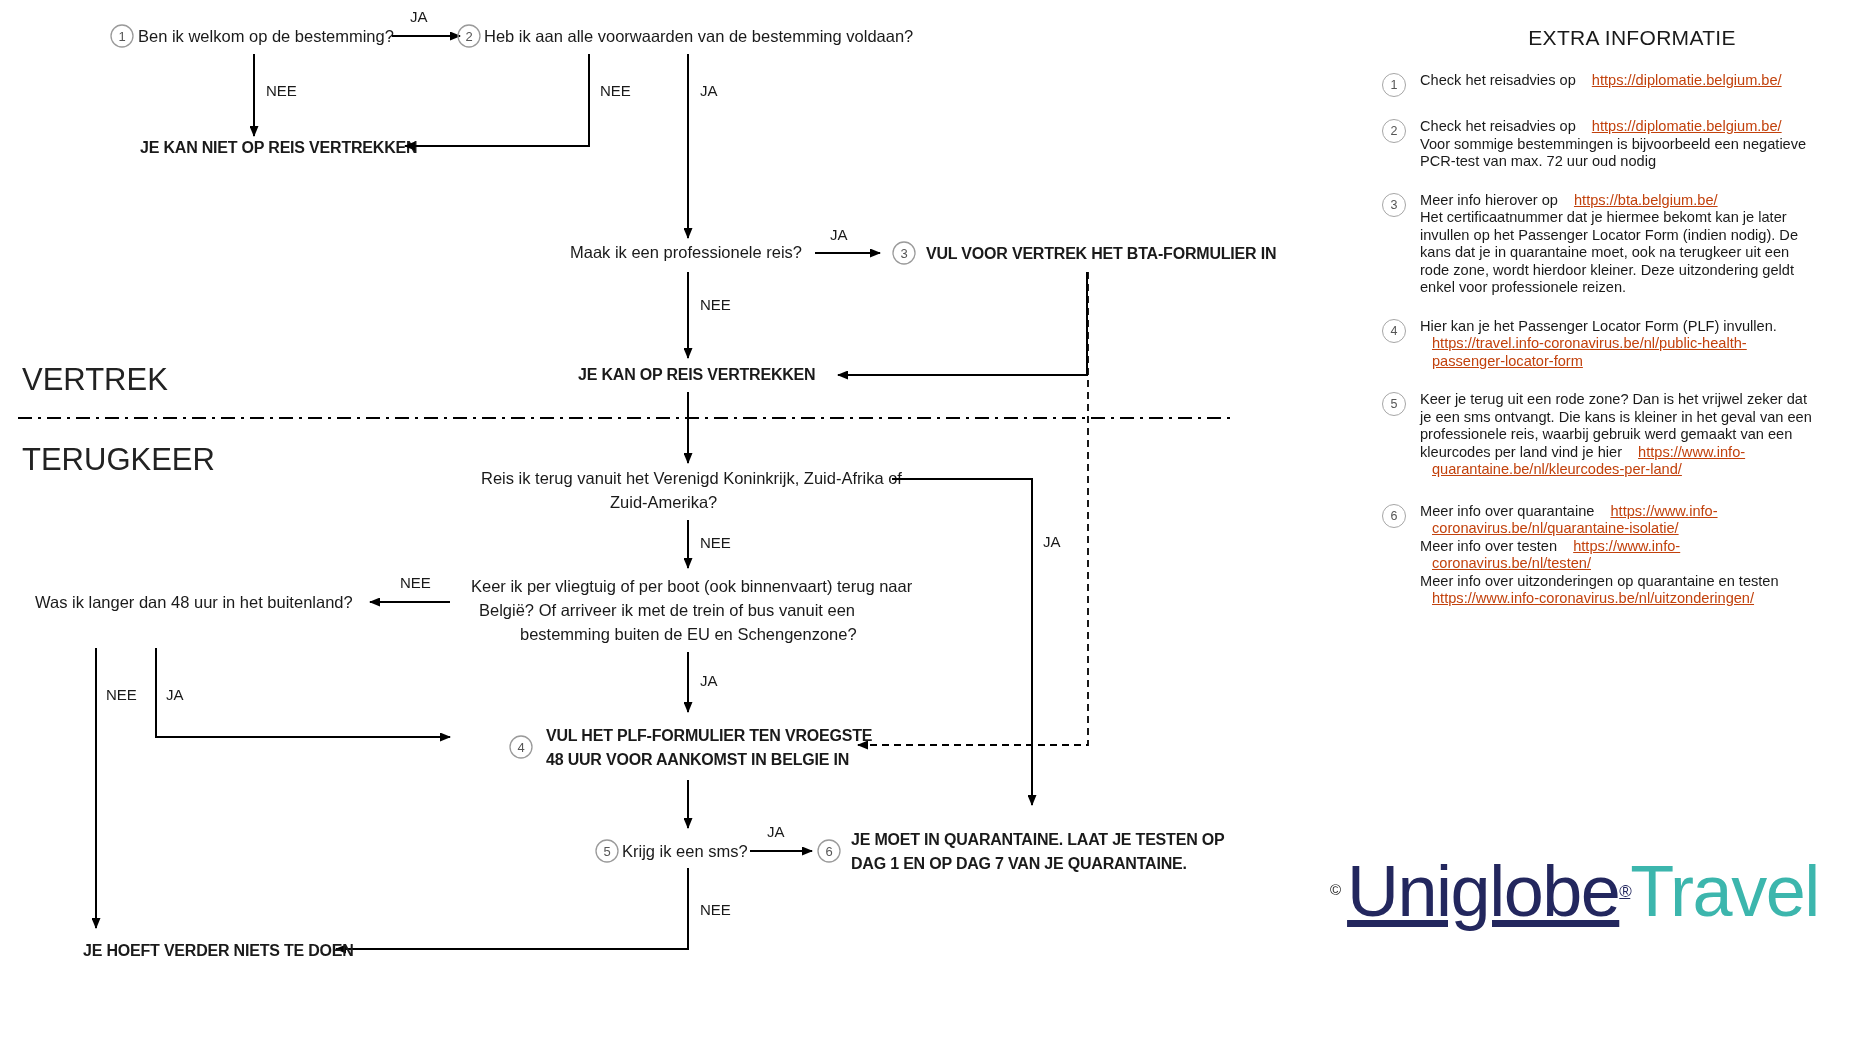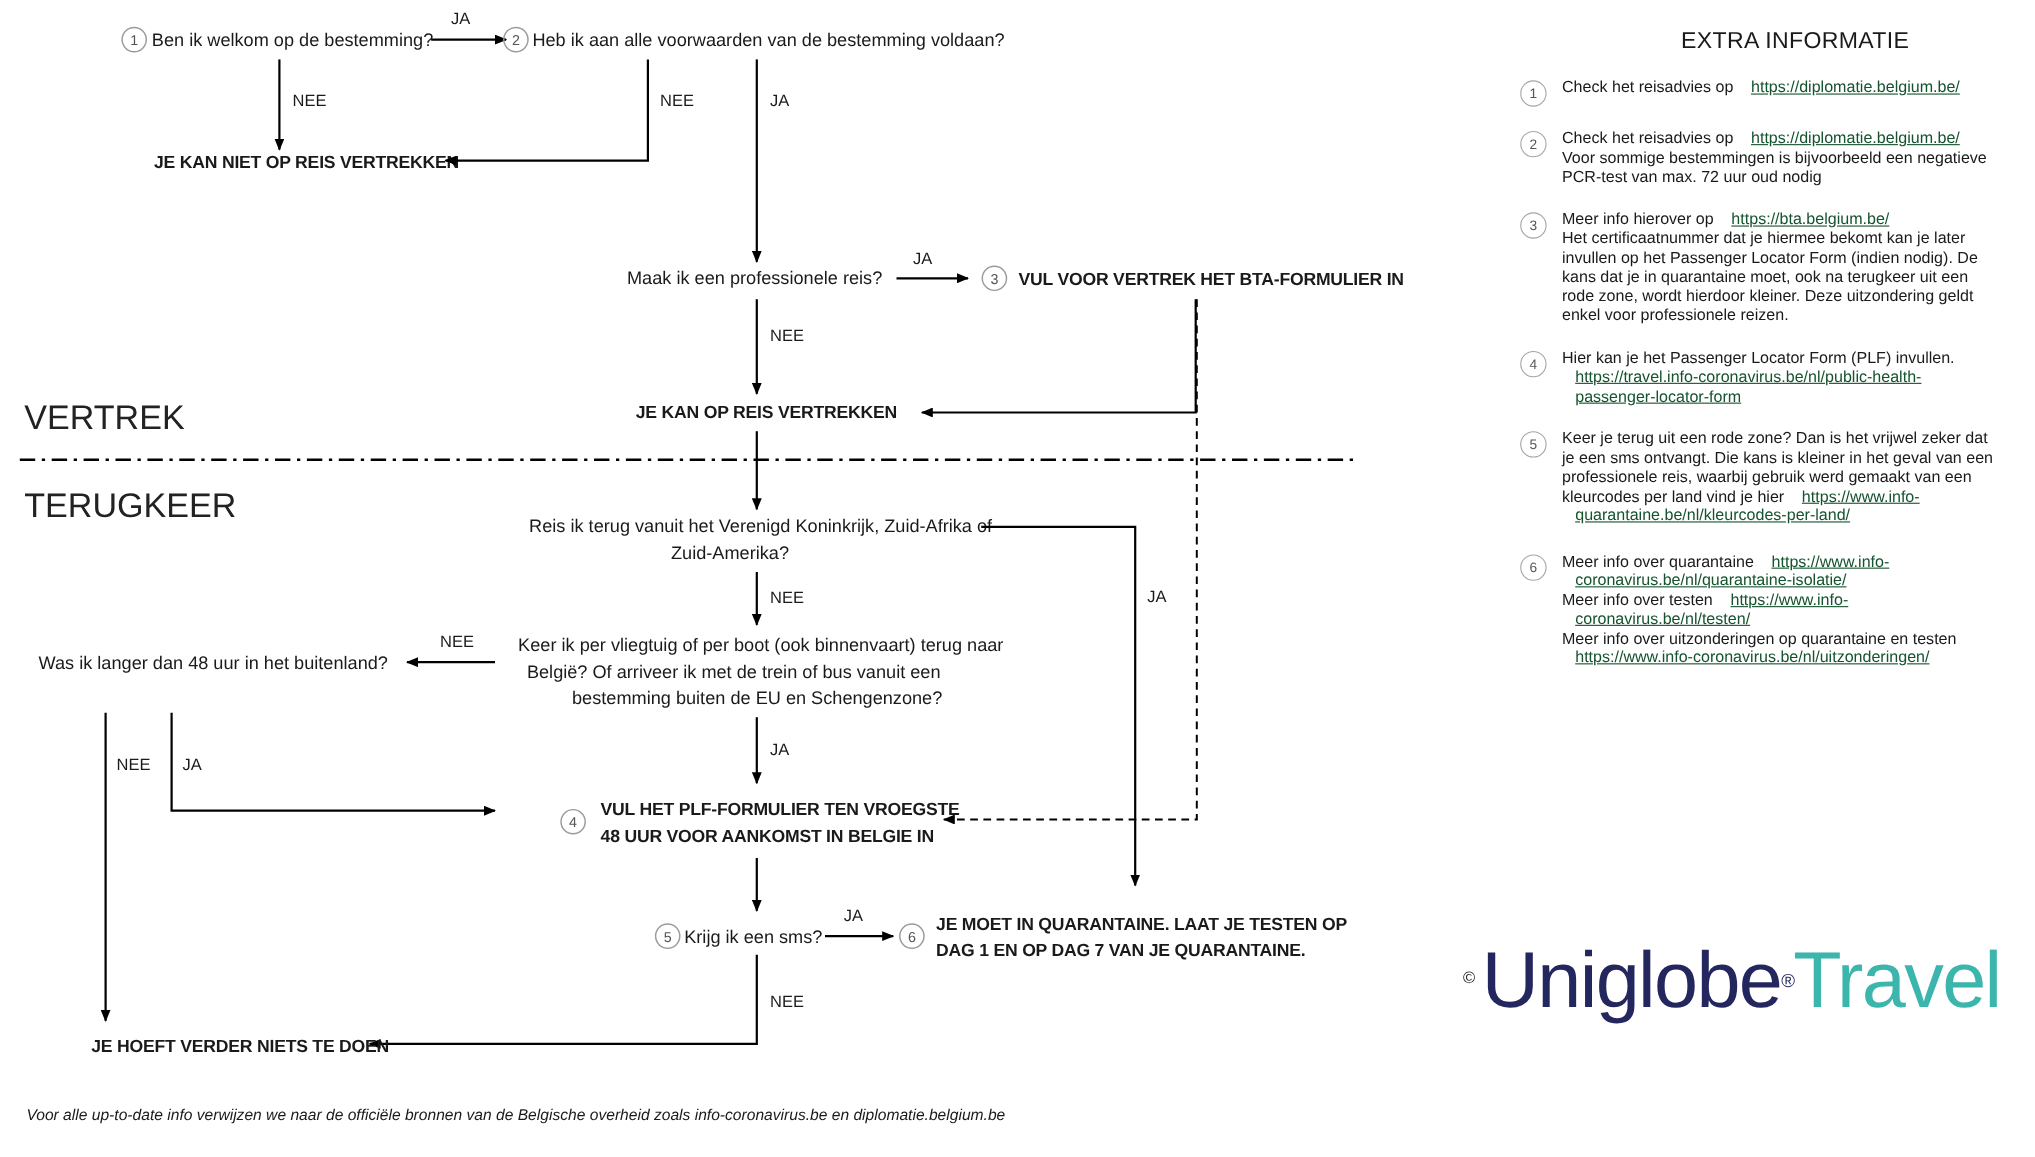--- a/index.html
+++ b/index.html
@@ -20,30 +20,30 @@
 
   
   #info-panel{position:absolute;left:1382px;top:26px;width:500px;}
   #info-title{text-align:center;font-size:21px;letter-spacing:.3px;color:#1a1a1a;
               margin:0 0 22px 0;font-weight:400;}
   .info-row{display:flex;align-items:flex-start;margin-bottom:21px;}
   .info-badge{flex:0 0 auto;width:22px;height:22px;border:1.3px solid #a6a6a6;border-radius:50%;
               display:flex;align-items:center;justify-content:center;font-size:12.5px;color:#555;
               margin-right:14px;margin-top:1px;}
   .info-body{font-size:14.6px;line-height:1.20;color:#1a1a1a;}
-  .info-body a,.lnk{color:#14532d;text-decoration:underline;padding-left:12px;}
+  .info-body a,.lnk{color:#c2410c;text-decoration:underline;padding-left:12px;}
   .inline-badge{display:inline-flex;width:17px;height:17px;border:1.2px solid #a6a6a6;
                 border-radius:50%;align-items:center;justify-content:center;font-size:10.5px;
                 color:#555;vertical-align:-3px;margin:0 2px;}
 
   
   #logo{position:absolute;left:1330px;top:855px;display:flex;align-items:center;}
   #logo-copy{font-size:15px;color:#222;margin-right:6px;align-self:flex-start;margin-top:26px;}
   .logo-word{font-size:72px;letter-spacing:-1.5px;line-height:1;}
-  .logo-uni{color:#23275e;font-weight:400;}
+  .logo-uni{color:#23275e;font-weight:400;text-decoration:underline;}
   .logo-travel{color:#3cb6ad;font-weight:400;}
   .logo-reg{font-size:17px;vertical-align:-4px;}
 
   
   #footer{position:absolute;left:24px;top:1004px;width:1150px;
           font-style:italic;font-size:14.2px;line-height:1.45;color:#1a1a1a;}
 </style>
 </head>
 <body>
 
@@ -220,14 +220,13 @@
 </div>
 
 <div id="logo">
   <span id="logo-copy">©</span>
   <span class="logo-word logo-uni">Uniglobe</span>
     <span class="logo-word logo-uni logo-reg">®</span>
     <span class="logo-word logo-travel">Travel</span>
 </div>
 
 <div id="footer">
-  <div>Voor alle up-to-date info verwijzen we naar de officiële bronnen van de Belgische overheid zoals info-coronavirus.be en diplomatie.belgium.be</div>
 </div>
 
 </body></html>

